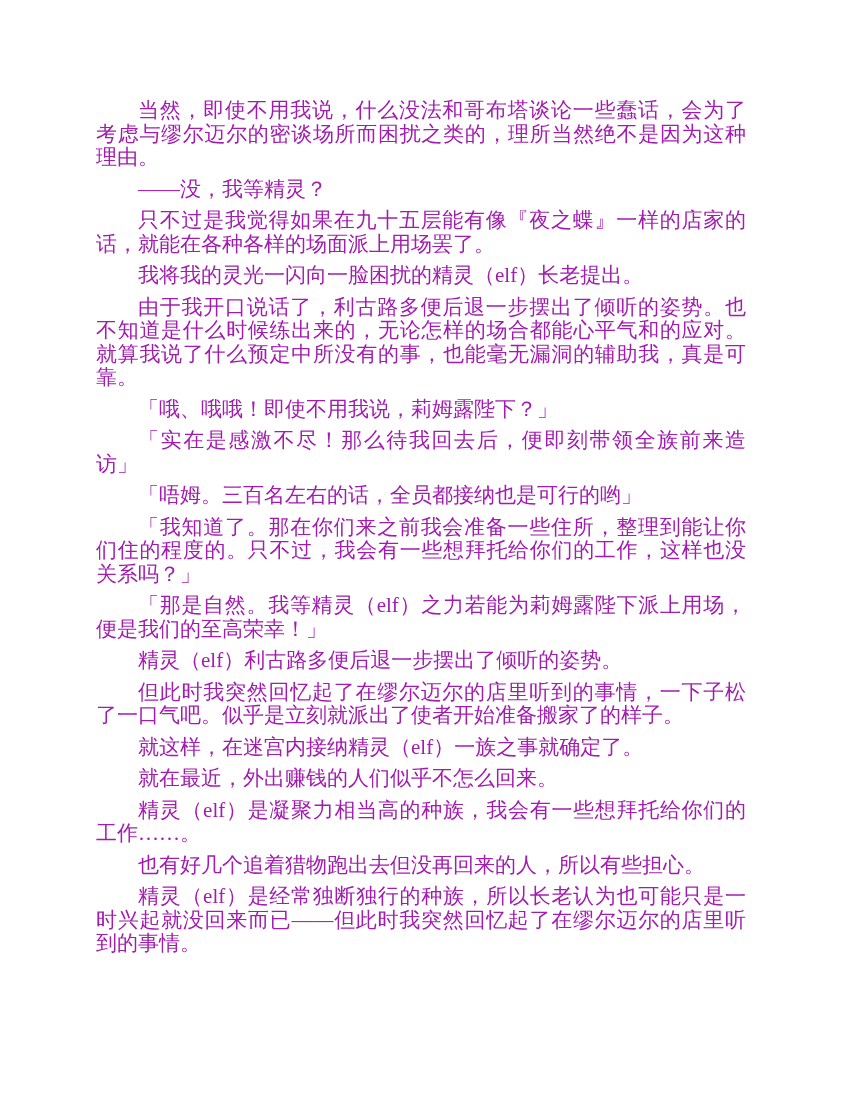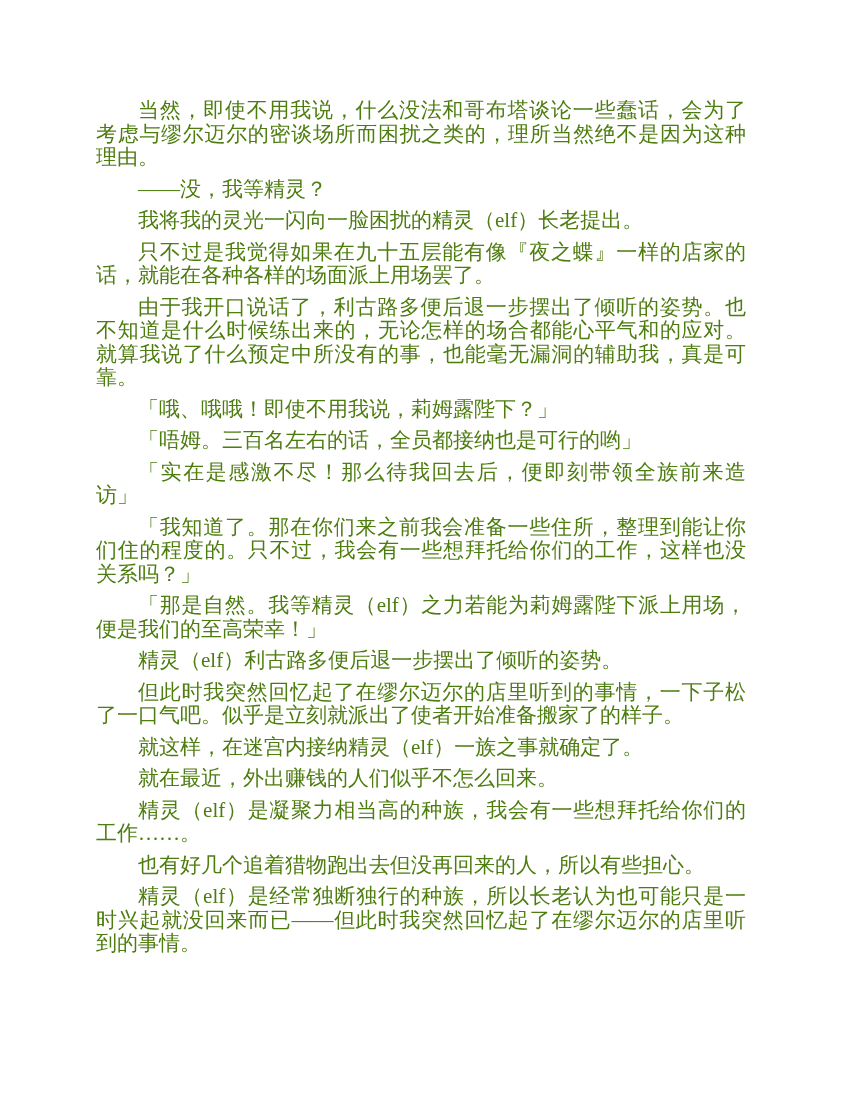--- a/index.html
+++ b/index.html
@@ -30,29 +30,29 @@
   .text-body p {
     margin: 0 0 8px 0;
     padding: 0;
     text-indent: 2em;
   }
 </style>
 </head>
 <body style="background: rgb(255, 255, 255);">
 
 <div class="page">
-  <div class="text-body" id="text-body" style="color: #4d7c0f;">
+  <div class="text-body" id="text-body" style="color: #a21caf;">
       <p>当然，即使不用我说，什么没法和哥布塔谈论一些蠢话，会为了考虑与缪尔迈尔的密谈场所而困扰之类的，理所当然绝不是因为这种理由。</p>
       <p>——没，我等精灵？</p>
+      <p>只不过是我觉得如果在九十五层能有像『夜之蝶』一样的店家的话，就能在各种各样的场面派上用场罢了。</p>
       <p>我将我的灵光一闪向一脸困扰的精灵（elf）长老提出。</p>
-      <p>只不过是我觉得如果在九十五层能有像『夜之蝶』一样的店家的话，就能在各种各样的场面派上用场罢了。</p>
       <p>由于我开口说话了，利古路多便后退一步摆出了倾听的姿势。也不知道是什么时候练出来的，无论怎样的场合都能心平气和的应对。就算我说了什么预定中所没有的事，也能毫无漏洞的辅助我，真是可靠。</p>
       <p>「哦、哦哦！即使不用我说，莉姆露陛下？」</p>
+      <p>「实在是感激不尽！那么待我回去后，便即刻带领全族前来造访」</p>
       <p>「唔姆。三百名左右的话，全员都接纳也是可行的哟」</p>
-      <p>「实在是感激不尽！那么待我回去后，便即刻带领全族前来造访」</p>
       <p>「我知道了。那在你们来之前我会准备一些住所，整理到能让你们住的程度的。只不过，我会有一些想拜托给你们的工作，这样也没关系吗？」</p>
       <p>「那是自然。我等精灵（elf）之力若能为莉姆露陛下派上用场，便是我们的至高荣幸！」</p>
       <p>精灵（elf）利古路多便后退一步摆出了倾听的姿势。</p>
       <p>但此时我突然回忆起了在缪尔迈尔的店里听到的事情，一下子松了一口气吧。似乎是立刻就派出了使者开始准备搬家了的样子。</p>
       <p>就这样，在迷宫内接纳精灵（elf）一族之事就确定了。</p>
       <p>就在最近，外出赚钱的人们似乎不怎么回来。</p>
       <p>精灵（elf）是凝聚力相当高的种族，我会有一些想拜托给你们的工作……。</p>
       <p>也有好几个追着猎物跑出去但没再回来的人，所以有些担心。</p>
       <p>精灵（elf）是经常独断独行的种族，所以长老认为也可能只是一时兴起就没回来而已——但此时我突然回忆起了在缪尔迈尔的店里听到的事情。</p>
     </div>

